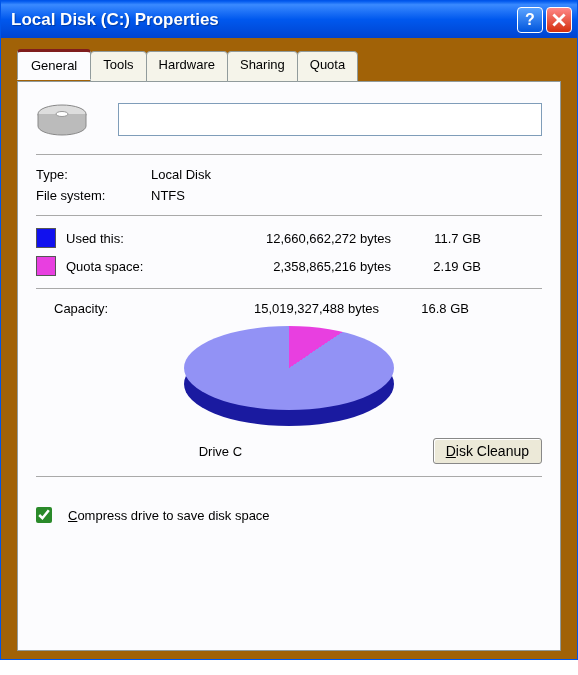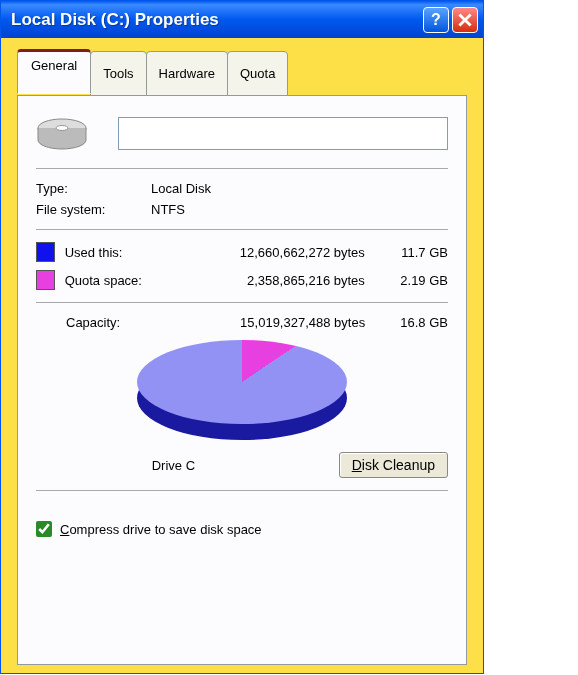--- a/index.html
+++ b/index.html
@@ -1,52 +1,52 @@
 <!DOCTYPE html>
 <html><head>
 <meta charset="utf-8">
 <style>
 * { box-sizing: border-box; margin: 0; padding: 0; }
 body { font-family: Tahoma, sans-serif; font-size: 13px; background: #fff; }
-.window { width: 484px; border: 1px solid #0055ea; background: #fde047; }
+.window { width: 578px; border: 1px solid #0055ea; background: #a16207; }
 .titlebar { background: linear-gradient(to bottom, #0058ee 0%, #3a8aff 10%, #0058ee 50%, #0044d0 100%); height: 37px; display: flex; align-items: center; padding: 0 5px 0 10px; }
 .titlebar-text { color: #fff; font-size: 17px; font-weight: bold; flex: 1; text-shadow: 1px 1px 1px rgba(0,0,0,0.3); }
 .titlebar-btns { display: flex; gap: 3px; }
 .title-btn { width: 26px; height: 26px; border-radius: 4px; border: 1px solid #fff; display: flex; align-items: center; justify-content: center; color: #fff; font-weight: bold; font-size: 16px; cursor: pointer; }
 .help-btn { background: linear-gradient(to bottom, #5aa3ff, #0055dd); }
 .close-btn { background: linear-gradient(to bottom, #f88, #d42e0c); }
 .content { padding: 12px 16px 8px 16px; }
 .tabs { display: flex; position: relative; top: 1px; z-index: 2; }
-.tab { padding: 14px 12px; border: 1px solid #919b9c; background: #f5f4ea; border-top-left-radius: 4px; border-top-right-radius: 4px; margin-right: -1px; cursor: pointer; font-size: 13px; }
+.tab { padding: 5px 12px; border: 1px solid #919b9c; background: #f5f4ea; border-top-left-radius: 4px; border-top-right-radius: 4px; margin-right: -1px; cursor: pointer; font-size: 13px; }
 .tab.active { background: #fcfcfe; border-bottom: 1px solid #fcfcfe; padding: 6px 13px; position: relative; top: -2px; border-top: 3px solid #7f1d1d; }
 .panel { background: #fcfcfe; border: 1px solid #919b9c; padding: 18px 18px 14px 18px; min-height: 570px; }
 .hr { border: none; border-top: 1px solid #a9a9a9; margin: 12px 0; }
 .row { display: flex; margin-bottom: 6px; }
 .row .lbl { width: 115px; }
 .disk-row { display: flex; align-items: center; margin-bottom: 16px; }
 .disk-icon { width: 52px; height: 38px; margin-right: 30px; }
 .disk-name-input { flex: 1; height: 33px; border: 1px solid #7f9db9; padding: 2px 6px; font-size: 13px; }
 .space-row { display: flex; align-items: center; margin: 8px 0; }
 .swatch { width: 20px; height: 20px; border: 1px solid #555; margin-right: 10px; }
 .swatch.used { background: #1111ee; }
 .swatch.free { background: #e83fe0; }
 .space-lbl { width: 135px; }
 .space-bytes { width: 190px; text-align: right; }
 .space-gb { width: 90px; text-align: right; }
 .cap-row { display: flex; margin: 10px 0; }
-.cap-lbl { margin-left: 30px; width: 135px; }
+.cap-lbl { margin-left: 18px; width: 135px; }
 .pie-area { display: flex; flex-direction: column; align-items: center; margin-top: 8px; }
 .pie-wrap { position: relative; width: 210px; height: 100px; }
 .pie-side { position: absolute; width: 210px; height: 84px; border-radius: 50%; background: #1a1aa0; top: 16px; }
 .pie-top { position: absolute; width: 210px; height: 84px; border-radius: 50%; background: conic-gradient(#e83fe0 0deg 56deg, #9292f5 56deg 360deg); top: 0; }
 .drive-row { display: flex; align-items: center; margin-top: 12px; gap: 28px; }
 .drive-lbl { flex: 1; text-align: center; }
 .btn { background: #ece9d8; border: 1px solid #888; border-radius: 3px; padding: 4px 12px; font-size: 14px; cursor: pointer; box-shadow: 1px 1px 0 #fff inset; }
 .checks { margin-top: 30px; }
-.check-row { display: flex; align-items: center; margin: 8px 0; }
+.check-row { display: flex; align-items: center; margin: 8px 0; gap: 8px; }
 .check-row input { width: 16px; height: 16px; margin-right: 8px; accent-color: #2a8a2a; }
 .ul { text-decoration: underline; }
 </style>
 </head>
 <body>
 
 <div class="window">
   <div class="titlebar">
     <span class="titlebar-text">Local Disk (C:) Properties</span>
     <div class="titlebar-btns">
@@ -56,20 +56,21 @@
             <path d="M1 1 L9 9 M9 1 L1 9" stroke="#fff" stroke-width="2"></path>
           </svg>
       </div>
     </div>
   </div>
   <div class="content">
     <div class="tabs">
       <div class="tab active">General</div>
       <div class="tab">Tools</div>
       <div class="tab">Hardware</div>
+      <div class="tab">Sharing</div>
       <div class="tab">Quota</div>
     </div>
     <div class="panel">
       <div class="disk-row">
         <svg class="disk-icon" viewBox="0 0 52 38">
           <ellipse cx="26" cy="14" rx="24" ry="9" fill="#ddd" stroke="#888"></ellipse>
           <path d="M2 14 L2 26 A24 9 0 0 0 50 26 L50 14" fill="#bbb" stroke="#888"></path>
           <ellipse cx="26" cy="14" rx="6" ry="2.5" fill="#fff" stroke="#999"></ellipse>
         </svg>
         <input class="disk-name-input" type="text" value="" style="">

